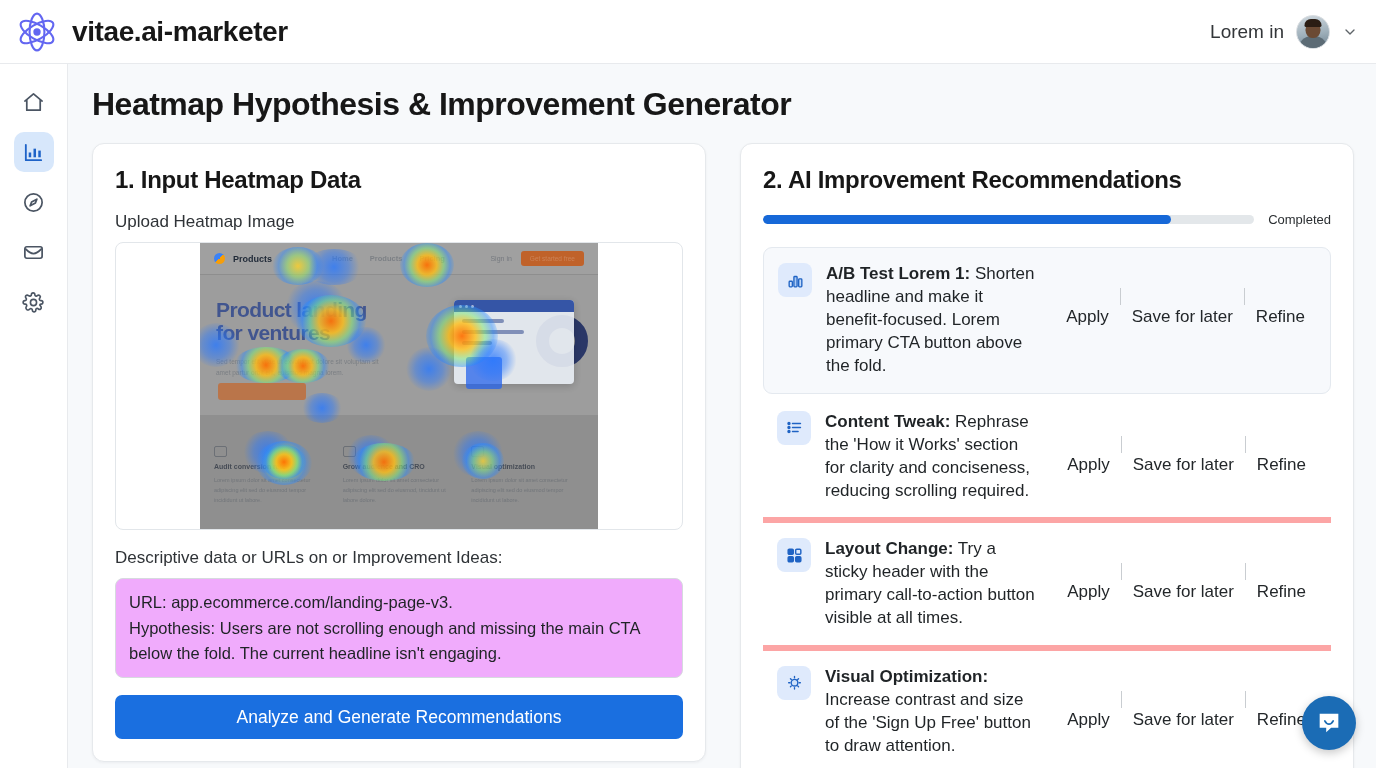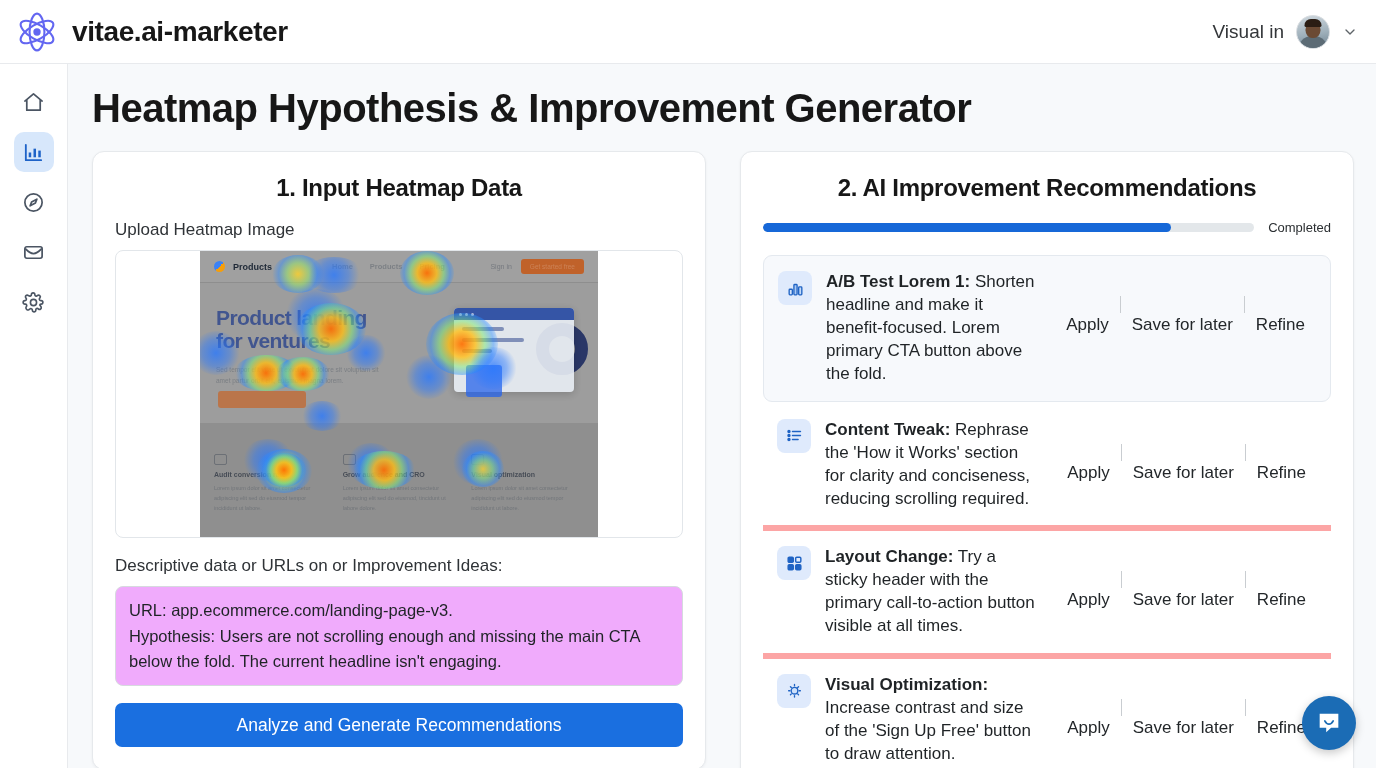--- a/index.html
+++ b/index.html
@@ -72,37 +72,37 @@
   .side-item svg { width: 23px; height: 23px; display: block; }
 
   
   .main {
     position: absolute; top: 64px; left: 68px;
     width: 1308px; height: 704px;
     background: #f7f9fb;
     padding: 22px 36px 0 24px;
   }
   .page-title {
-    font-size: 40px; font-weight: 700; color: #171717;
+    font-size: 32px; font-weight: 700; color: #171717;
     letter-spacing: -0.5px; margin: 0 0 20px 0;
   }
   .columns { display: flex; gap: 34px; align-items: flex-start; }
 
   .card {
     background: #ffffff;
     border: 1px solid #e6e9ec;
     border-radius: 12px;
     box-shadow: 0 1px 3px rgba(16,24,40,0.05);
   }
   .card-left  { width: 614px; padding: 22px 22px 22px 22px; }
   .card-right { width: 614px; padding: 22px 22px 10px 22px; }
 
   .card-h {
     font-size: 24px; font-weight: 700; color: #171717;
-    letter-spacing: -0.3px; margin-bottom: 18px; text-align: center;
+    letter-spacing: -0.3px; margin-bottom: 18px;
   }
   .field-label { font-size: 17px; color: #2f3337; margin-bottom: 10px; }
 
   
   .upload-box {
     width: 568px; height: 288px;
     background: #fff;
     border: 1px solid #e2e6ea;
     border-radius: 8px;
     display: flex; align-items: center; justify-content: center;
@@ -249,21 +249,21 @@
         <ellipse cx="24" cy="24" rx="21" ry="8.5" stroke="url(#ag)" stroke-width="2.4" transform="rotate(-30 24 24)"></ellipse>
         <ellipse cx="24" cy="24" rx="21" ry="8.5" stroke="url(#ag)" stroke-width="2.4" transform="rotate(30 24 24)"></ellipse>
         <ellipse cx="24" cy="24" rx="21" ry="8.5" stroke="url(#ag)" stroke-width="2.4" transform="rotate(90 24 24)"></ellipse>
         <circle cx="24" cy="24" r="4.2" fill="url(#ag)"></circle>
       </svg>
     </span>
     <span class="brand-title">vitae.ai-marketer</span>
   </div>
 
   <div class="topbar-right">
-    <span class="logged-in-label">Visual in</span>
+    <span class="logged-in-label">Lorem in</span>
     <span class="avatar">
       <span class="body"></span>
         <span class="head"></span>
         <span class="hair"></span>
     </span>
     <span>
       <svg class="chev" viewBox="0 0 24 24" fill="none" stroke="#5f6469" stroke-width="2" stroke-linecap="round" stroke-linejoin="round">
         <polyline points="6 9 12 15 18 9"></polyline>
       </svg>
     </span>

